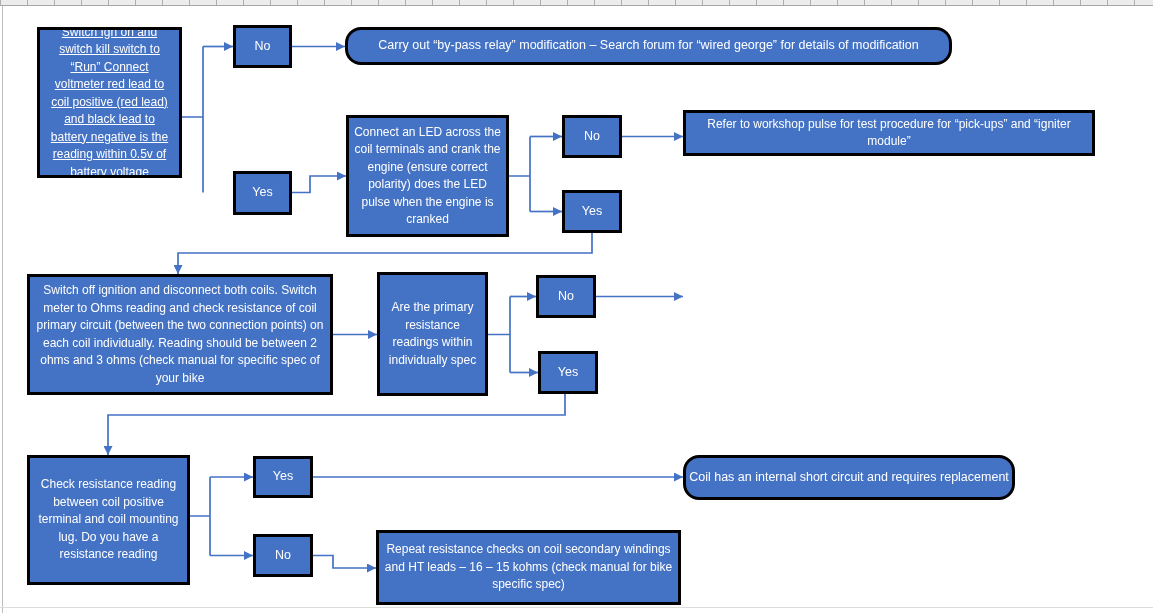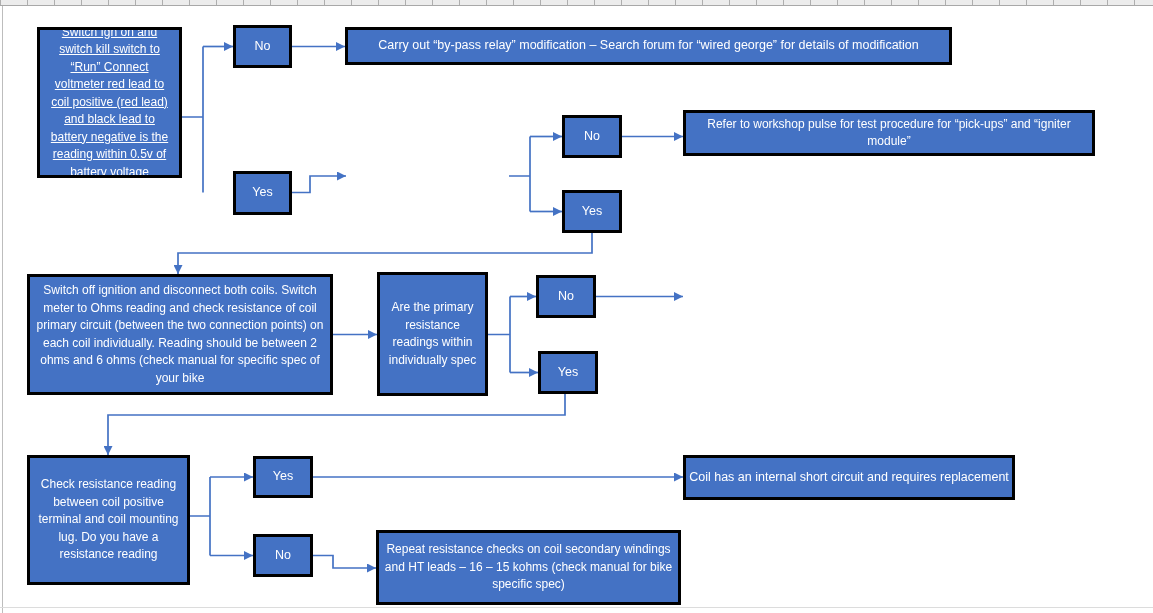--- a/index.html
+++ b/index.html
@@ -10,21 +10,21 @@
   .col-strip{position:absolute;left:0;top:0;width:1153px;height:5px;
     background:repeating-linear-gradient(90deg,#aeaeae 0 1px,#ececec 1px 27px);
     border-bottom:1px solid #a8a8a8;}
   .row-edge-left{position:absolute;left:2px;top:6px;width:1px;height:607px;background:#bdbdbd;}
   .row-edge-bottom{position:absolute;left:0;top:607px;width:1153px;height:1px;background:#dcdcdc;}
 
   
   .box{position:absolute;background:#4472C4;border:3px solid #000000;color:#ffffff;
     display:flex;align-items:center;justify-content:center;text-align:center;
     font-size:12px;line-height:17.5px;box-sizing:border-box;padding:2px 5px;overflow:hidden;}
-  .oneline{white-space:nowrap;font-size:12.5px;}
+  .oneline{white-space:nowrap;font-size:12.5px;border-radius:16px;}
   .label{font-size:12.5px;}
 
   .conn-layer{position:absolute;left:0;top:0;width:1153px;height:613px;pointer-events:none;}
   .conn{stroke:#4472C4;stroke-width:1.7;fill:none;}
 </style>
 </head>
 <body>
 
 <div class="canvas">
 
@@ -61,28 +61,29 @@
   </svg>
 
   <div class="box" style="left:37px;top:27px;width:145px;height:151px;text-decoration:underline;">Switch Ign on and switch kill switch to “Run” Connect voltmeter red lead to coil positive (red lead) and black lead to battery negative  is the reading within 0.5v of battery voltage</div>
 
   <div class="box label" style="left:233px;top:25px;width:59px;height:43px;">No</div>
 
   <div class="box oneline" style="left:345px;top:27px;width:607px;height:38px;">Carry out “by-pass relay” modification – Search forum for “wired george” for details of modification</div>
 
   <div class="box label" style="left:233px;top:171px;width:59px;height:44px;">Yes</div>
 
+  <div class="box" style="left:346px;top:115px;width:163px;height:122px;">Connect an LED across the coil terminals and crank the engine (ensure correct polarity) does the LED pulse when the engine is cranked</div>
 
   <div class="box label" style="left:562px;top:115px;width:60px;height:43px;">No</div>
 
   <div class="box" style="left:683px;top:110px;width:412px;height:46px;">Refer to workshop pulse for test procedure for “pick-ups” and “igniter module”</div>
 
   <div class="box label" style="left:562px;top:190px;width:60px;height:43px;">Yes</div>
 
-  <div class="box" style="left:27px;top:274px;width:306px;height:121px;">Switch off ignition and disconnect both coils. Switch meter to Ohms reading and check resistance of coil primary circuit (between the two connection points) on each coil individually. Reading should be between 2 ohms and 6 ohms (check manual for specific spec of your bike</div>
+  <div class="box" style="left:27px;top:274px;width:306px;height:121px;">Switch off ignition and disconnect both coils. Switch meter to Ohms reading and check resistance of coil primary circuit (between the two connection points) on each coil individually. Reading should be between 2 ohms and 3 ohms (check manual for specific spec of your bike</div>
 
   <div class="box" style="left:377px;top:272px;width:111px;height:124px;">Are the primary resistance readings within individually spec</div>
 
   <div class="box label" style="left:536px;top:275px;width:60px;height:43px;">No</div>
 
 
   <div class="box label" style="left:538px;top:351px;width:60px;height:43px;">Yes</div>
 
   <div class="box" style="left:27px;top:455px;width:163px;height:130px;">Check resistance reading between coil positive terminal and coil mounting lug. Do you have a resistance reading</div>
 

